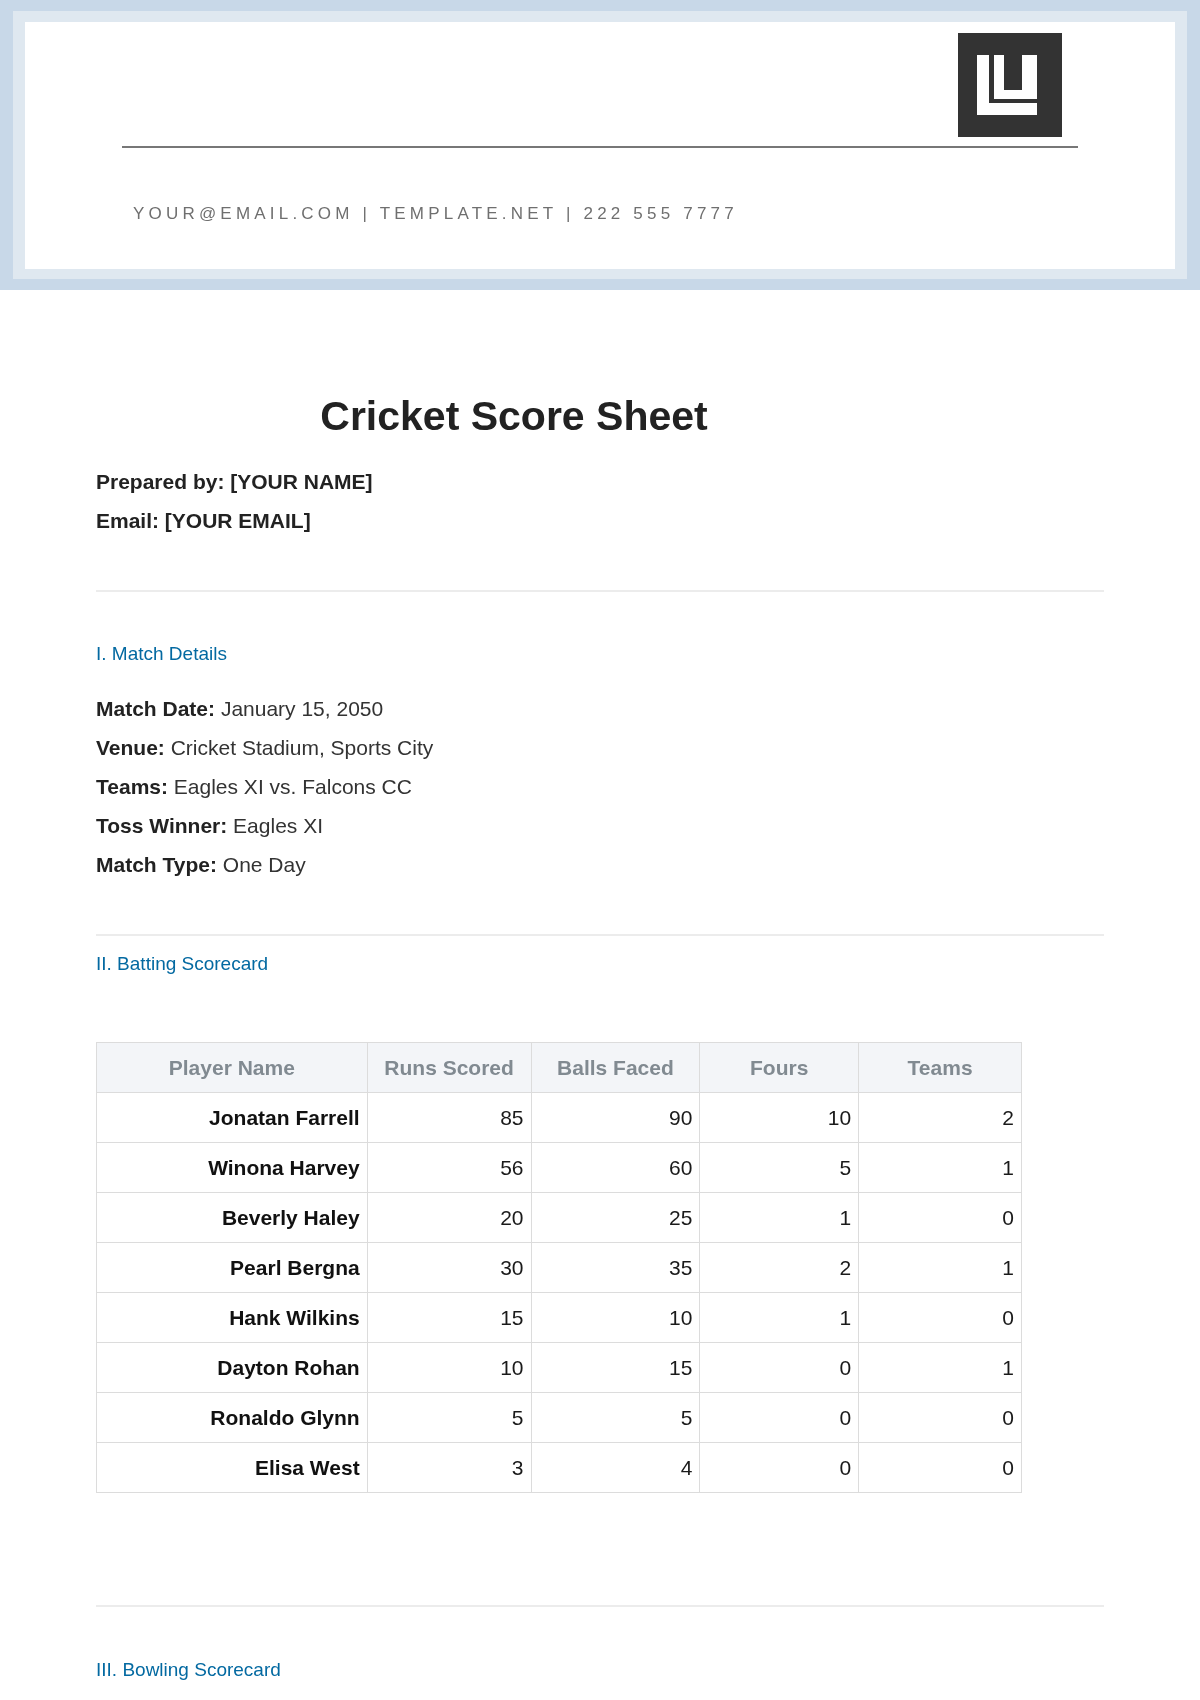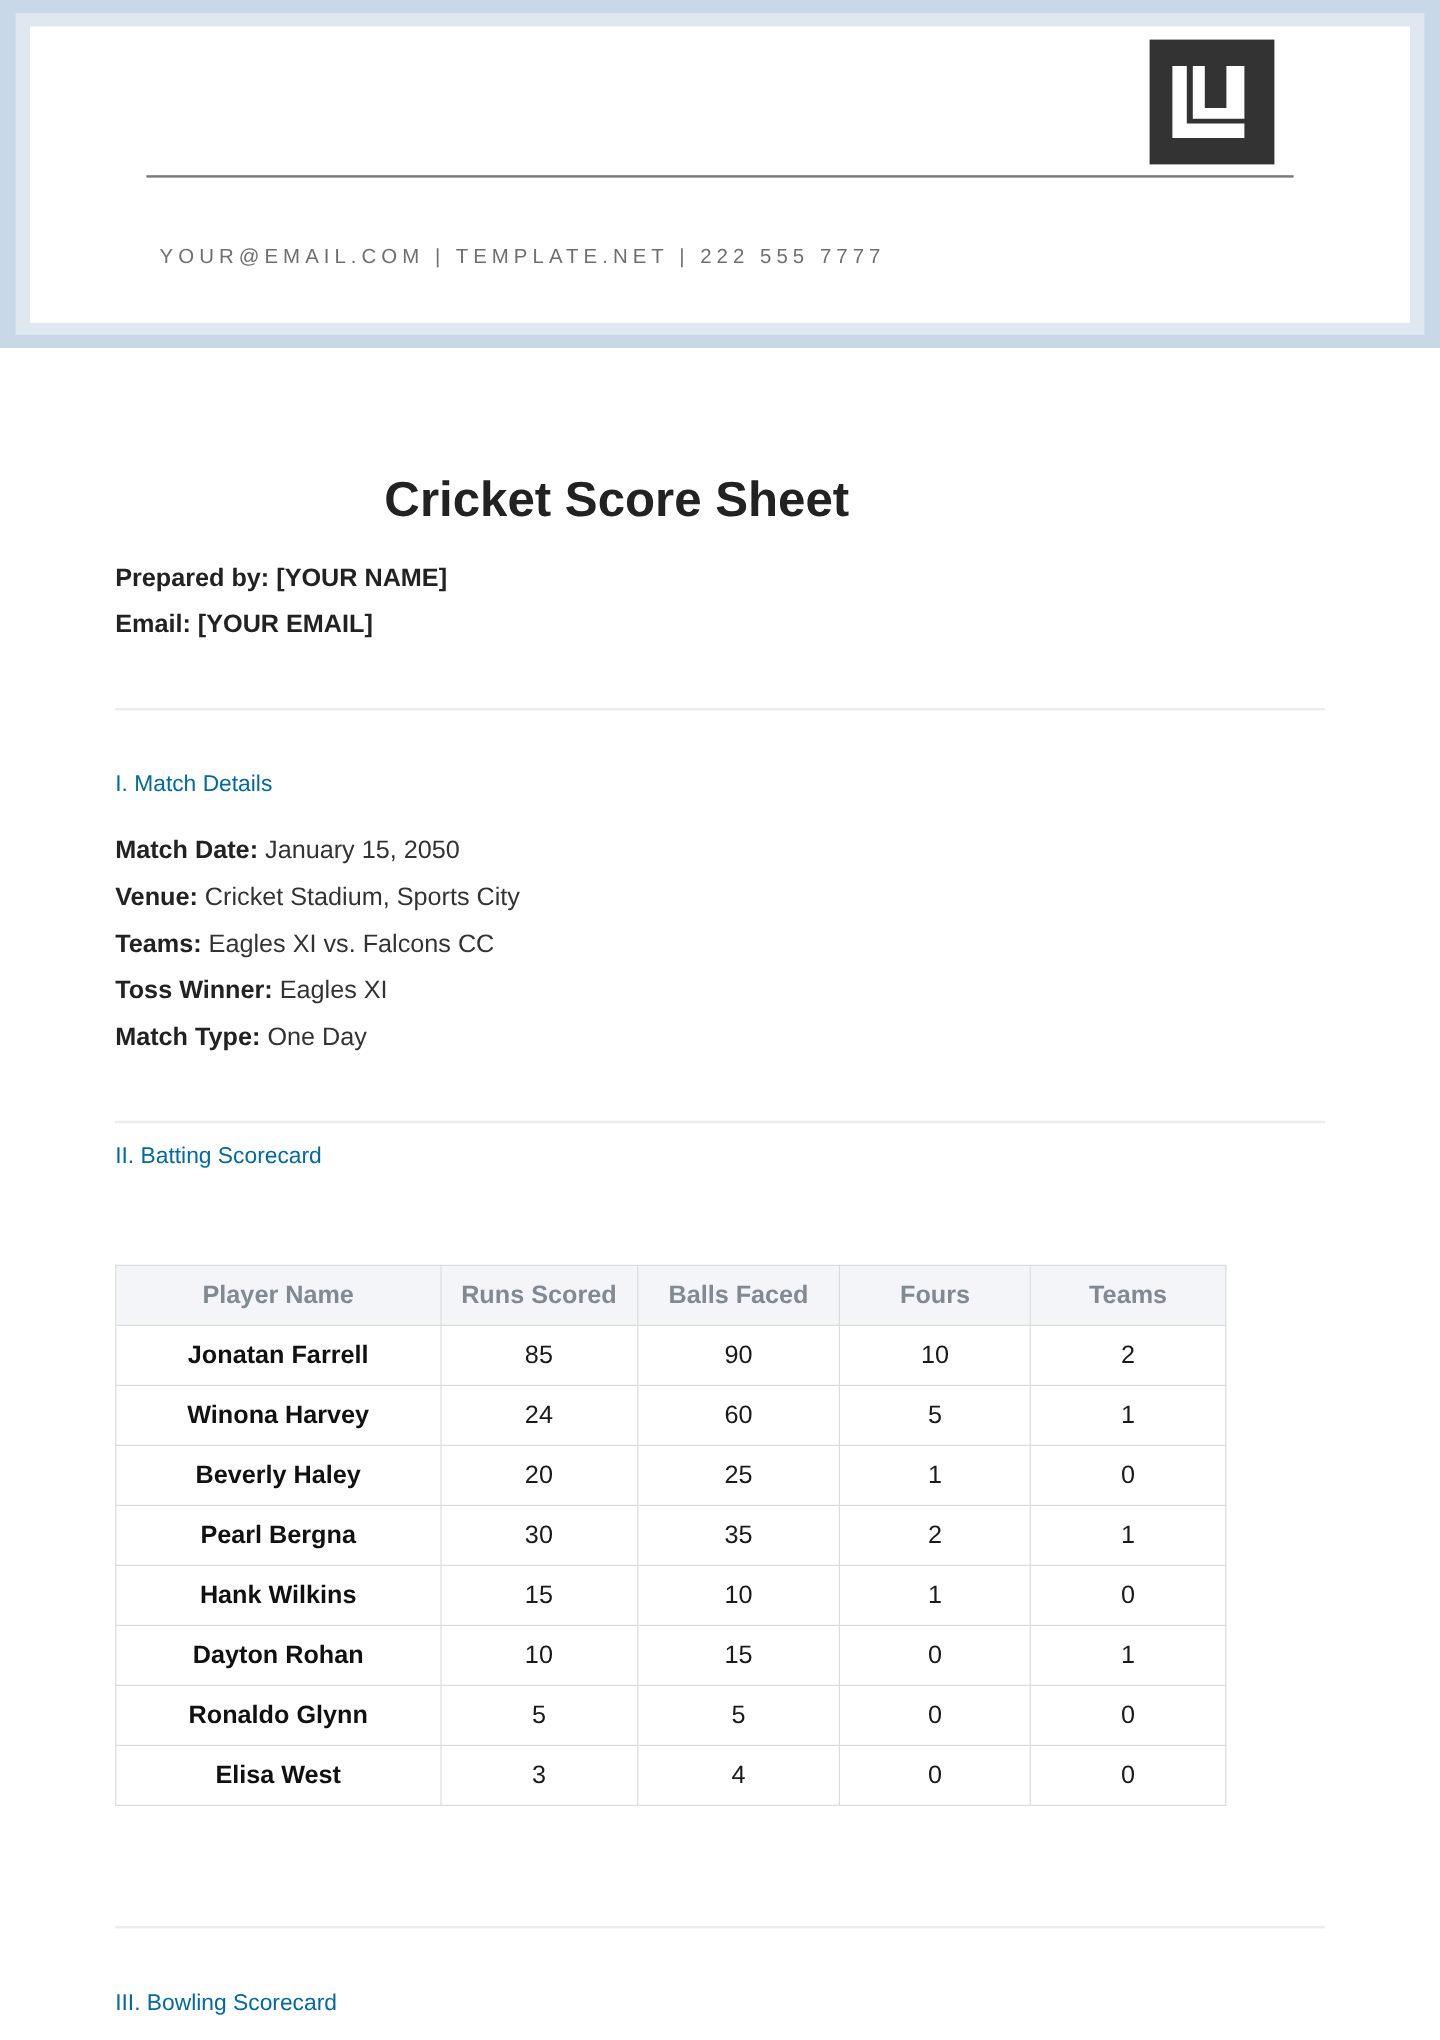--- a/index.html
+++ b/index.html
@@ -54,32 +54,31 @@
     white-space: nowrap;
   }
   .detail {
     position: absolute; left: 96px; font-size: 21px; color: #333333; white-space: nowrap;
   }
   .detail .lbl { font-weight: bold; color: #222222; }
   table.score {
     position: absolute; left: 96px; top: 1042px;
     border-collapse: collapse; width: 926px;
     font-size: 21px;
-    margin-top: 12px;
   }
   table.score th, table.score td {
     border: 1px solid #dcdcdc;
     height: 50px;
     padding: 0 7px;
     box-sizing: border-box;
   }
   table.score th {
     background: #f3f5f8; color: #818a91; font-weight: bold; text-align: center;
   }
-  table.score td { color: #1a1a1a; text-align: center; }
+  table.score td { color: #1a1a1a; text-align: right; }
   table.score td.name { font-weight: bold; color: #111111; }
   col.c1 { width: 271px; }
   col.c2 { width: 164px; }
   col.c3 { width: 169px; }
   col.c4 { width: 159px; }
   col.c5 { width: 163px; }
 </style>
 </head>
 <body>
 
@@ -152,21 +151,21 @@
   <tbody>
     <tr>
       <td class="name">Jonatan Farrell</td>
       <td>85</td>
       <td>90</td>
       <td>10</td>
       <td>2</td>
     </tr>
     <tr>
       <td class="name">Winona Harvey</td>
-      <td>24</td>
+      <td>56</td>
       <td>60</td>
       <td>5</td>
       <td>1</td>
     </tr>
     <tr>
       <td class="name">Beverly Haley</td>
       <td>20</td>
       <td>25</td>
       <td>1</td>
       <td>0</td>

